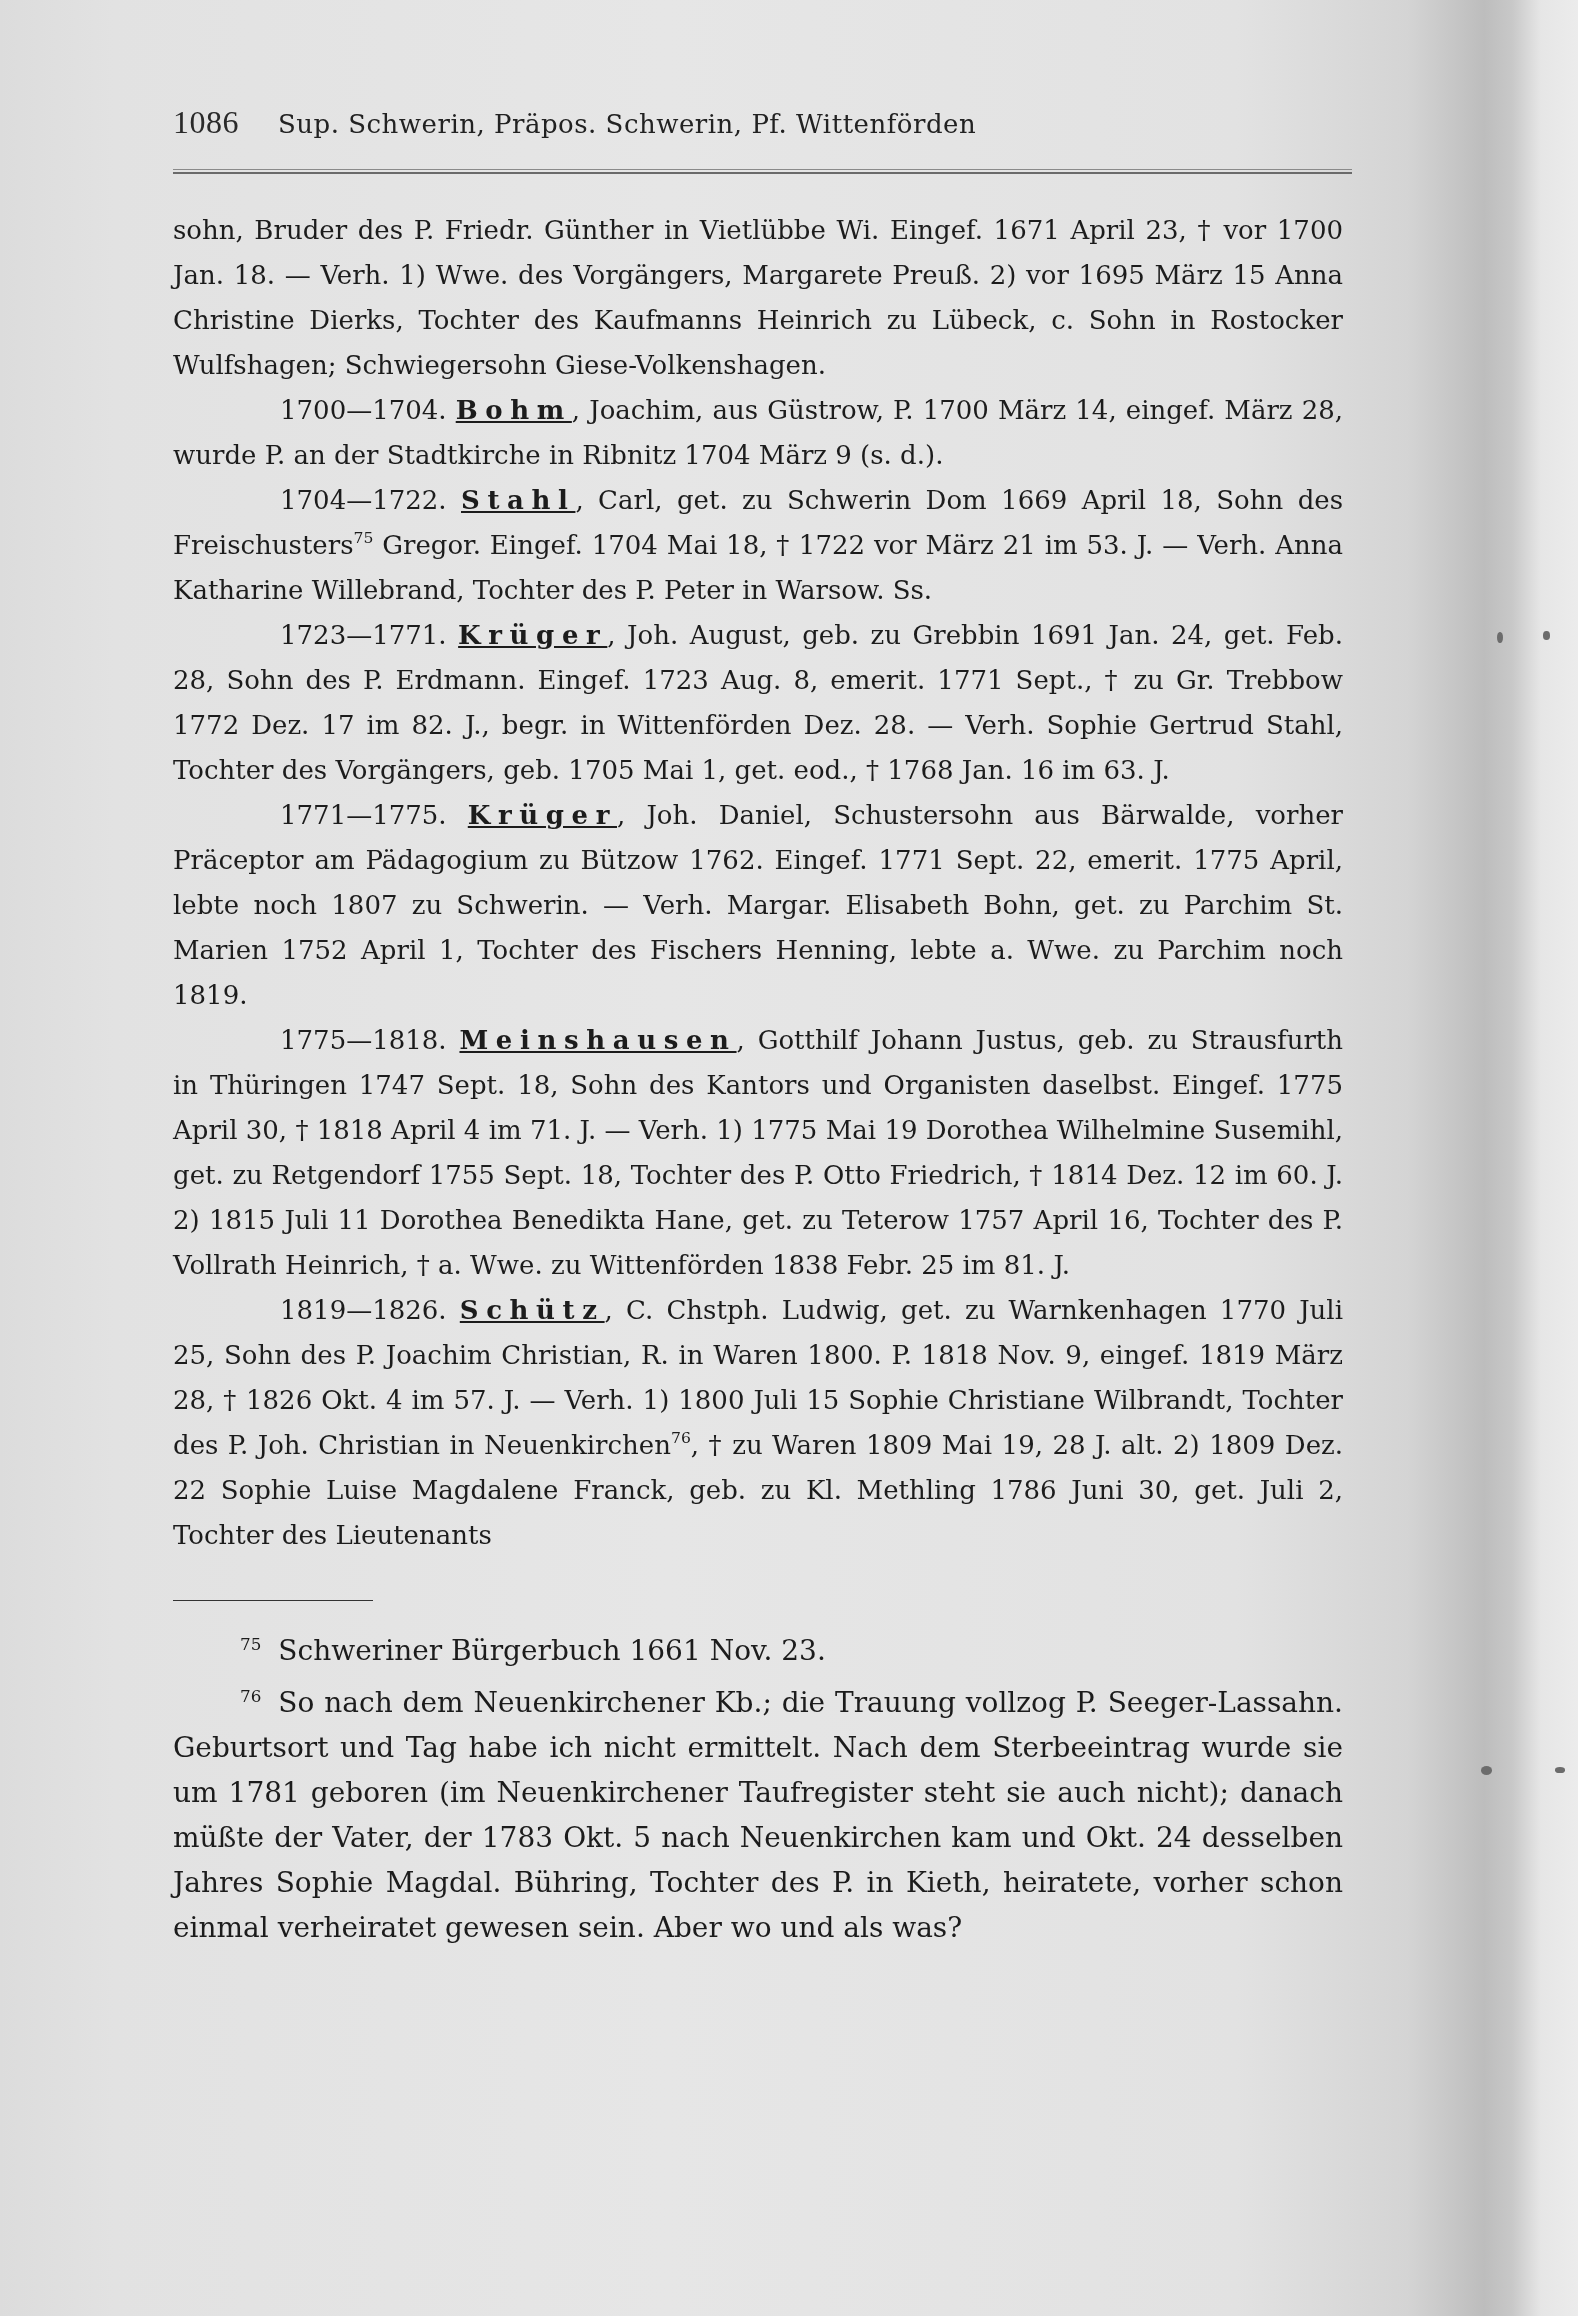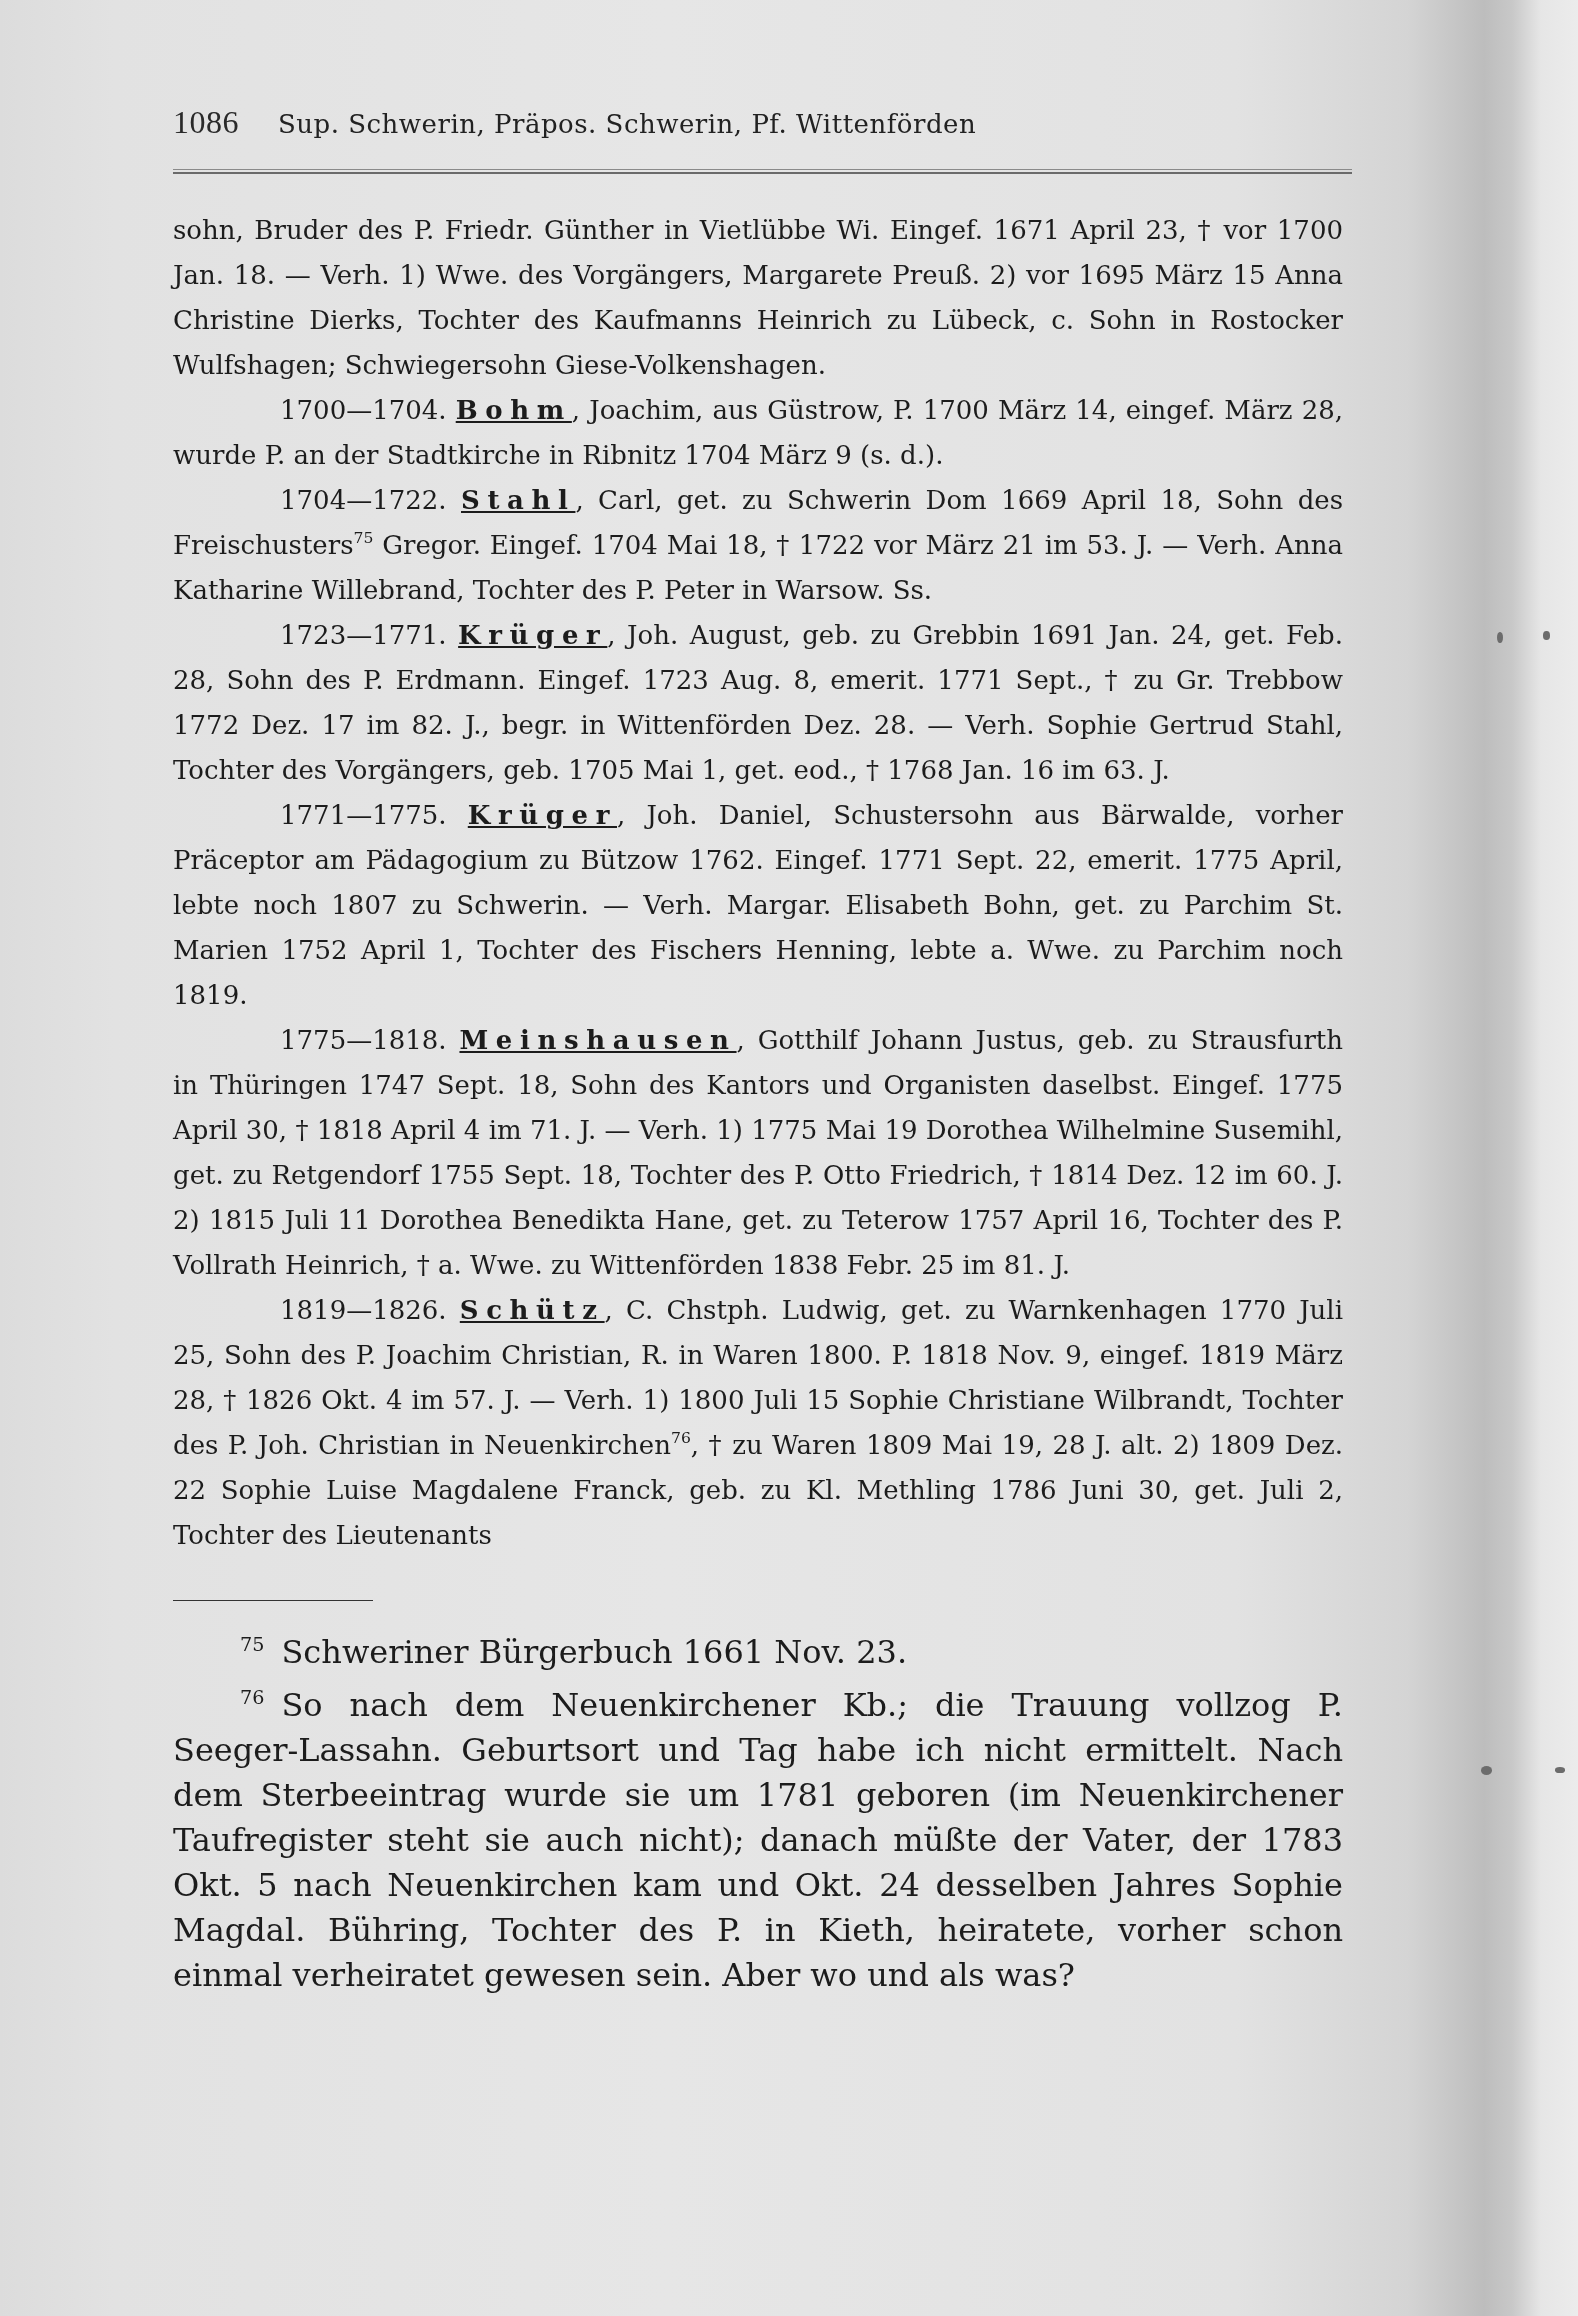--- a/index.html
+++ b/index.html
@@ -80,21 +80,21 @@
       line-height: 0;
       vertical-align: 0.7em;
     }
     .footnote-rule {
       width: 200px;
       border-top: 1.9px solid #333;
       margin-top: 42px;
       margin-bottom: 21px;
     }
     .footnotes {
-      font-size: 32px;
+      font-size: 28px;
       line-height: 45px;
       text-align: justify;
     }
     .footnotes p {
       margin: 0;
       text-indent: 67px;
     }
     .footnotes p .fn-num {
       font-size: 60%;
       vertical-align: 0.6em;

